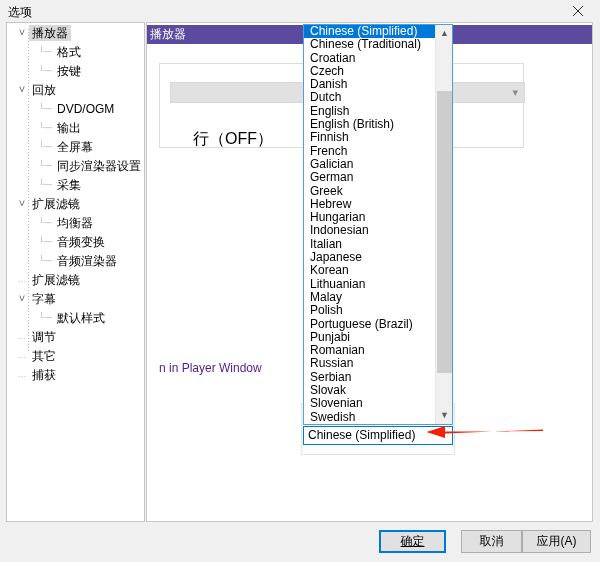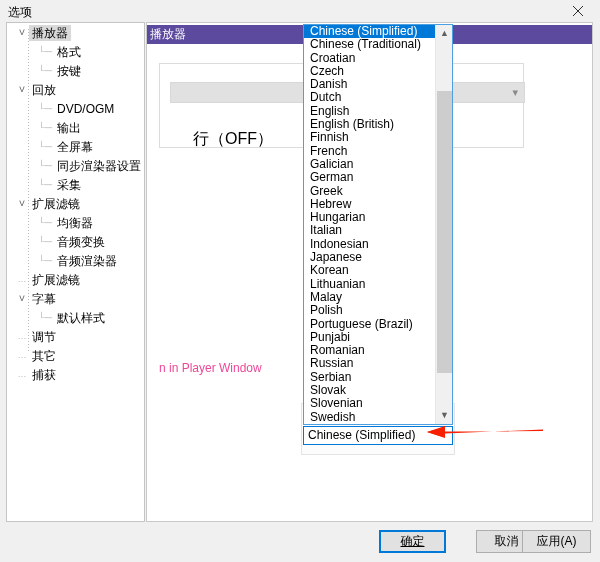--- a/index.html
+++ b/index.html
@@ -155,21 +155,21 @@
     left: 12px; top: 65px;
     font-size: 16px;
     color: #000;
     white-space: nowrap;
     margin-left: 21px;
   }
   #player-window-check {
     position: absolute;
     left: 12px; top: 338px;
     font-size: 12px;
-    color: #ec4899;
+    color: #4c1d95;
     white-space: nowrap;
   }
 
   
   #combo-closed {
     position: absolute;
     left: 156px; top: 403px;
     width: 150px; height: 19px;
     background: #ffffff;
     border: 1px solid #0078d7;
@@ -280,21 +280,21 @@
     cursor: default;
   }
   #btn-ok {
     left: 379px;
     width: 67px;
     background: #e1e1e1;
     border: 2px solid #0078d7;
     line-height: 19px;
     text-decoration: underline;
   }
-  #btn-cancel { left: 476px; width: 61px; }
+  #btn-cancel { left: 461px; width: 61px; }
   #btn-apply  { left: 522px; width: 69px; }
 </style>
 </head>
 <body>
 
 <div id="titlebar">
   <div id="title-text">选项</div>
   <div id="close-btn">
     <span>
       <svg width="12" height="12" viewBox="0 0 12 12">
@@ -362,22 +362,22 @@
           <div class="dd-item">Dutch</div>
           <div class="dd-item">English</div>
           <div class="dd-item">English (British)</div>
           <div class="dd-item">Finnish</div>
           <div class="dd-item">French</div>
           <div class="dd-item">Galician</div>
           <div class="dd-item">German</div>
           <div class="dd-item">Greek</div>
           <div class="dd-item">Hebrew</div>
           <div class="dd-item">Hungarian</div>
+          <div class="dd-item">Indonesian</div>
           <div class="dd-item">Italian</div>
-          <div class="dd-item">Indonesian</div>
           <div class="dd-item">Japanese</div>
           <div class="dd-item">Korean</div>
           <div class="dd-item">Lithuanian</div>
           <div class="dd-item">Malay</div>
           <div class="dd-item">Polish</div>
           <div class="dd-item">Portuguese (Brazil)</div>
           <div class="dd-item">Punjabi</div>
           <div class="dd-item">Romanian</div>
           <div class="dd-item">Russian</div>
           <div class="dd-item">Serbian</div>

